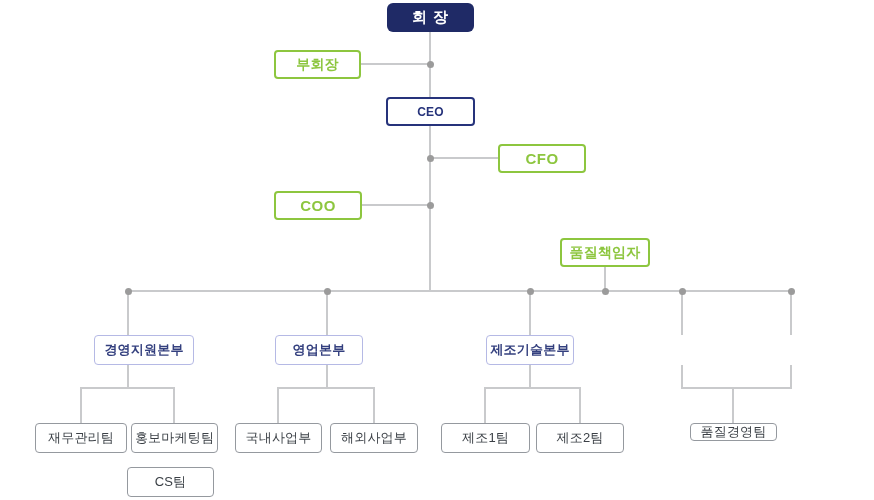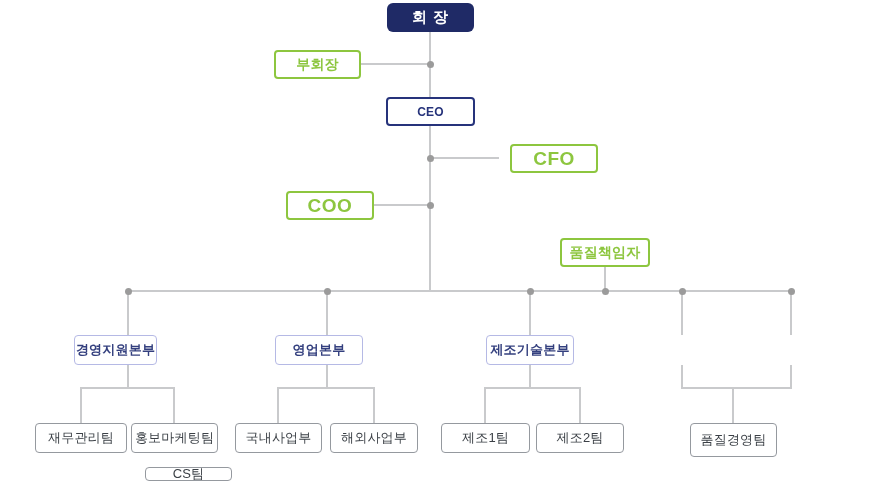--- a/index.html
+++ b/index.html
@@ -61,21 +61,21 @@
     color: var(--c-navy_border, #26337b);
     font-size: 12px;
     font-weight: 700;
   }
   .node.green {
     border: 2px solid var(--c-green, #8dc63f);
     color: var(--c-green, #8dc63f);
     font-size: 14px;
     font-weight: 700;
   }
-  .node.green.latin { font-size: 19px; letter-spacing: 0.5px; margin-left: 12px; }
+  .node.green.latin { font-size: 15px; letter-spacing: 0.5px; }
   .node.periwinkle {
     border: 1.5px solid var(--c-periwinkle, #b5b9e5);
     color: var(--c-periwinkle_text, #333f7e);
     font-weight: 700;
   }
   .node.periwinkle.long { font-size: 12px; letter-spacing: 0; }
   .node.gray {
     border: 1.5px solid var(--c-gray_border, #95999f);
     color: var(--c-gray_text, #3b4046);
     font-weight: 500;
@@ -134,26 +134,26 @@
   <div class="dot" style="left:679px;top:288px"></div>
   <div class="dot" style="left:788px;top:288px"></div>
 
   <div class="node navy-fill" style="left:387px;top:3px;width:87px;height:29px">회 장</div>
   <div class="node green" style="left:274px;top:50px;width:87px;height:29px">부회장</div>
   <div class="node navy-outline" style="left:386px;top:97px;width:89px;height:29px">CEO</div>
   <div class="node green latin" style="left:498px;top:144px;width:88px;height:29px">CFO</div>
   <div class="node green latin" style="left:274px;top:191px;width:88px;height:29px">COO</div>
   <div class="node green" style="left:560px;top:238px;width:90px;height:29px">품질책임자</div>
 
-  <div class="node periwinkle" style="left:74px;top:335px;width:83px;height:30px">경영지원본부</div>
+  <div class="node periwinkle" style="left:94px;top:335px;width:100px;height:30px">경영지원본부</div>
   <div class="node periwinkle" style="left:275px;top:335px;width:88px;height:30px">영업본부</div>
   <div class="node periwinkle" style="left:486px;top:335px;width:88px;height:30px">제조기술본부</div>
 
   <div class="node gray" style="left:35px;top:423px;width:92px;height:30px">재무관리팀</div>
   <div class="node gray" style="left:131px;top:423px;width:87px;height:30px">홍보마케팅팀</div>
-  <div class="node gray" style="left:145px;top:467px;width:87px;height:14px">CS팀</div>
+  <div class="node gray" style="left:127px;top:467px;width:87px;height:30px">CS팀</div>
   <div class="node gray" style="left:235px;top:423px;width:87px;height:30px">국내사업부</div>
   <div class="node gray" style="left:330px;top:423px;width:88px;height:30px">해외사업부</div>
   <div class="node gray" style="left:441px;top:423px;width:89px;height:30px">제조1팀</div>
   <div class="node gray" style="left:536px;top:423px;width:88px;height:30px">제조2팀</div>
-  <div class="node gray" style="left:690px;top:423px;width:87px;height:34px">품질경영팀</div>
+  <div class="node gray" style="left:690px;top:423px;width:87px;height:18px">품질경영팀</div>
 
 </div>
 
 </body></html>

